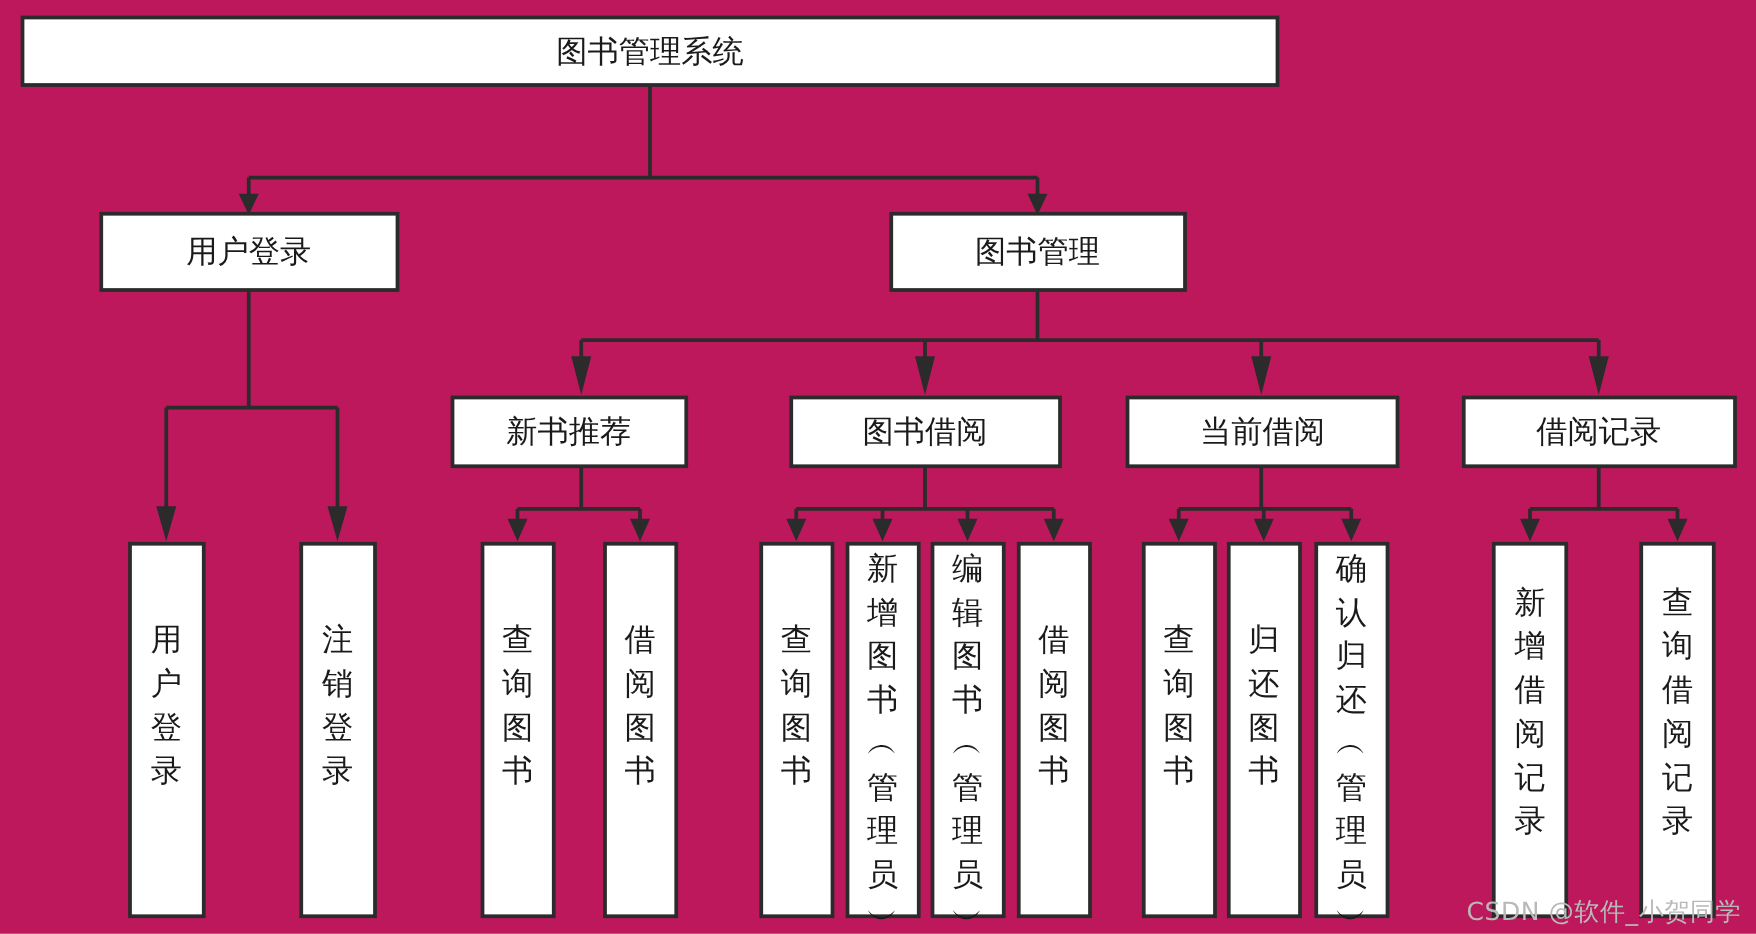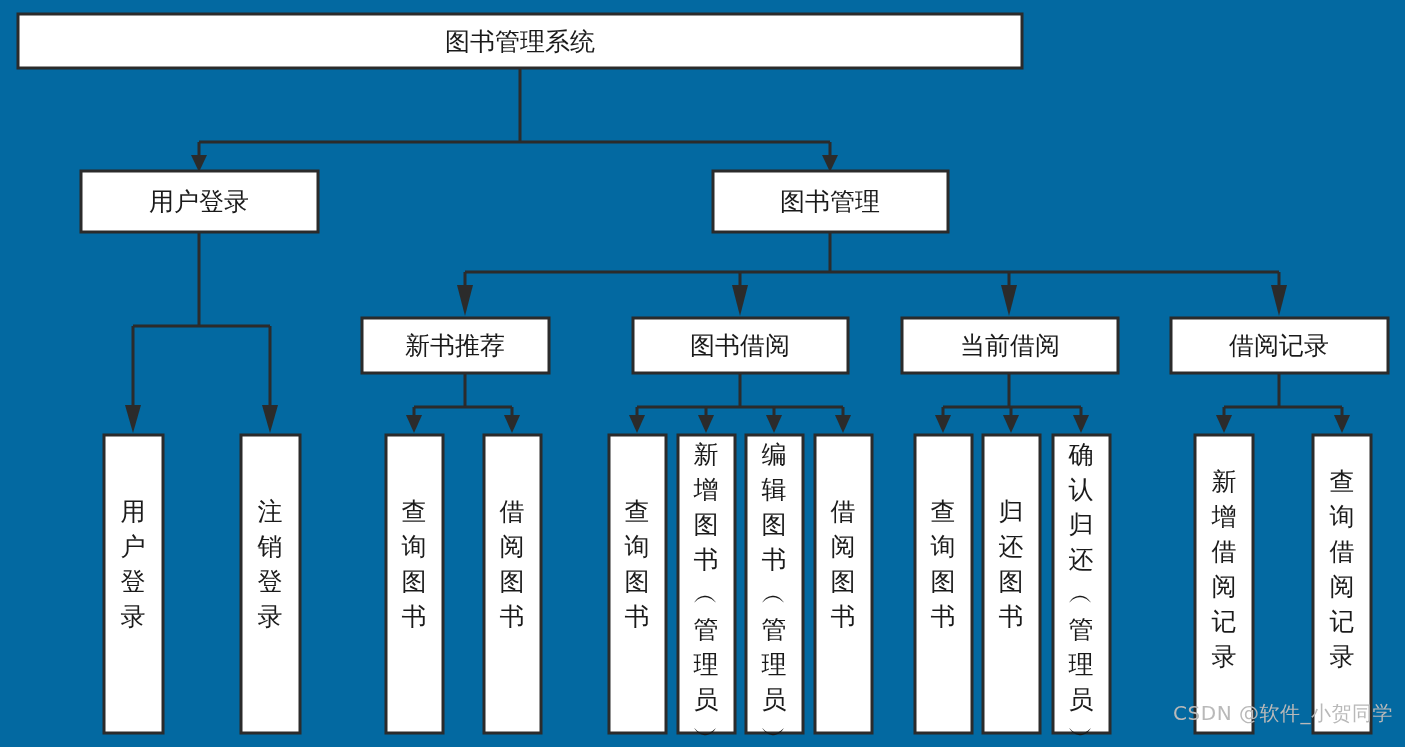--- a/index.html
+++ b/index.html
@@ -11,21 +11,21 @@
   body {
     font-family: "DejaVu Sans", "Liberation Sans", sans-serif;
     width: 1405px;
     height: 747px;
     overflow: hidden;
   }
   #diagram-root {
     position: relative;
     width: 1405px;
     height: 747px;
-    background: #0369a1;
+    background: #be185d;
   }
   svg#flow {
     position: absolute;
     top: 0;
     left: 0;
     width: 1405px;
     height: 747px;
     display: block;
   }
   .box-rect {
@@ -52,21 +52,21 @@
   }
   .node-label-v {
     font-family: "DejaVu Sans", "Liberation Sans", sans-serif;
     font-size: 25px;
     fill: #1a1a1a;
     text-anchor: middle;
   }
   .watermark {
     position: absolute;
     right: 12px;
-    bottom: 20px;
+    bottom: 4px;
     font-family: "DejaVu Sans", "Liberation Sans", sans-serif;
     font-size: 20px;
     color: #b9b9b9;
     letter-spacing: 0.5px;
     white-space: nowrap;
     user-select: none;
   }
 </style>
 </head>
 <body>

